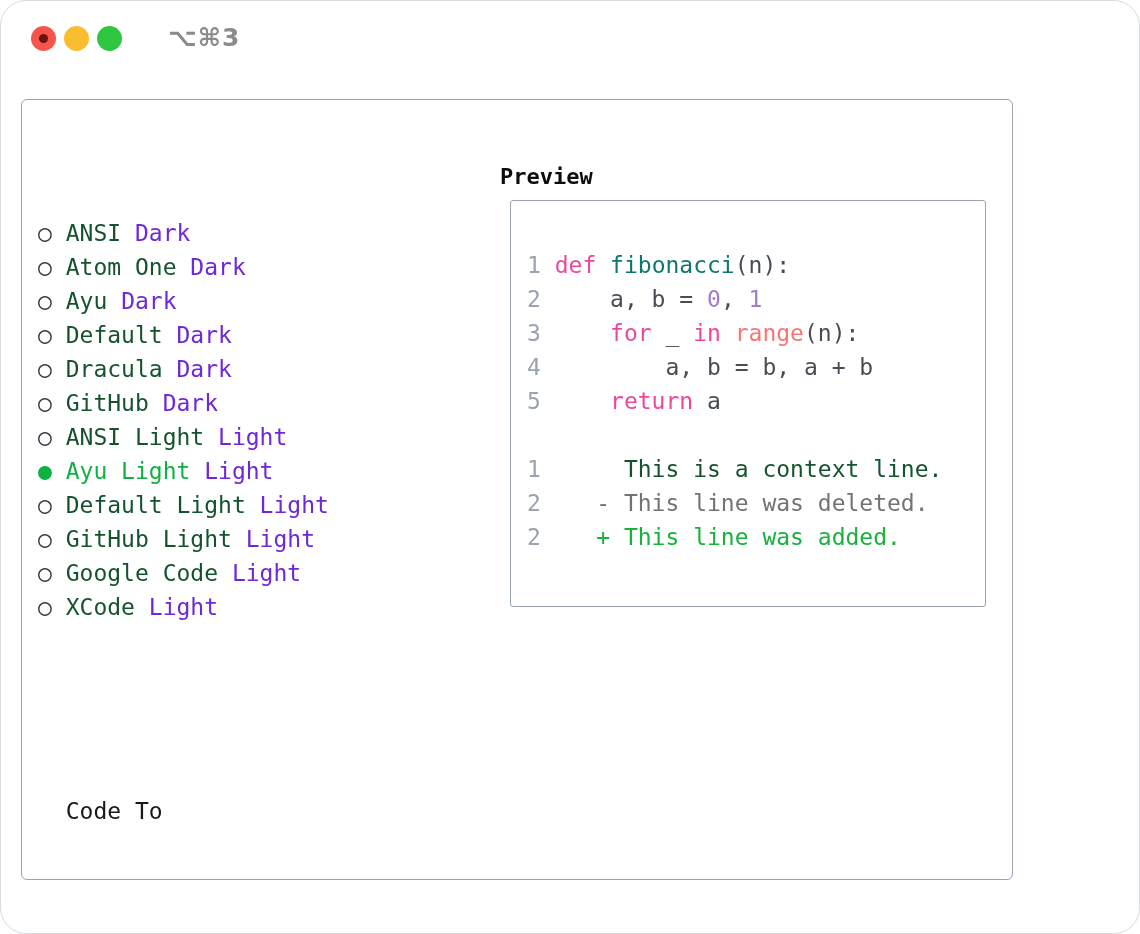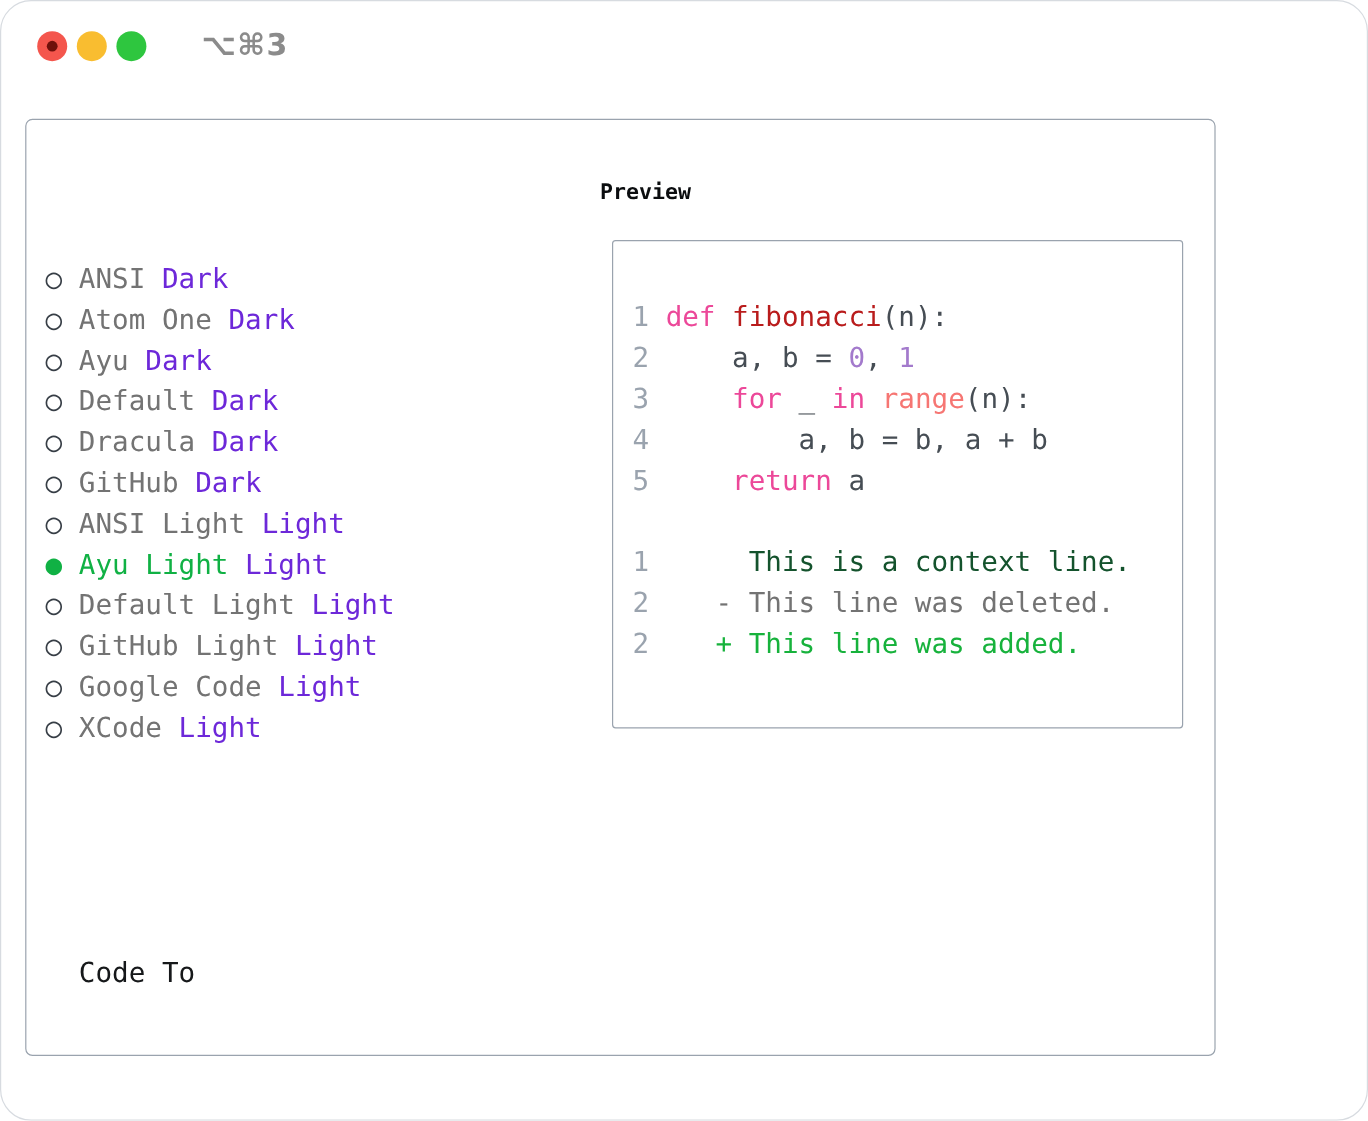--- a/index.html
+++ b/index.html
@@ -18,35 +18,35 @@
   .light-green{background:#2ec63f;}
   .shortcut{position:absolute;left:167px;top:22px;font-family:"DejaVu Sans",sans-serif;
     font-size:25px;font-weight:bold;color:#8b8b8b;letter-spacing:1px;}
   
   .main-box{position:absolute;left:20px;top:98px;width:992px;height:781px;box-sizing:border-box;
     border:1.5px solid #9aa3ae;border-radius:6px;}
   
   .left-col{position:absolute;left:16px;top:48px;font-size:23px;line-height:34px;white-space:pre;}
   .line{height:34px;}
   .hdr{font-weight:bold;color:#0b0d0f;}
-  .name{color:#737373;}
+  .name{color:#14532d;}
   .radio{color:#373e46;}
   .tag{color:#6d28d9;}
   .sel .radio,.sel .name,.sel .label{color:#10b144;}
   .apply-hdr{color:#16181a;margin-left:2ch;}
   
-  .preview-hdr{position:absolute;left:478px;top:44px;font-size:18px;line-height:34px;
+  .preview-hdr{position:absolute;left:478px;top:60px;font-size:22px;line-height:34px;
     font-weight:bold;color:#0b0d0f;}
   .preview-box{position:absolute;left:488px;top:100px;width:476px;height:407px;box-sizing:border-box;
     border:1.5px solid #9aa3ae;border-radius:3px;}
   .code{position:absolute;left:16px;top:47px;font-size:23px;line-height:34px;white-space:pre;}
   .gutter{display:inline-block;width:2ch;color:#9aa3ae;}
   .tok-p{color:#464d54;}
   .tok-k{color:#ec4899;}
-  .tok-f{color:#b91c1c;}
+  .tok-f{color:#0f766e;}
   .tok-b{color:#f67673;}
   .tok-n{color:#a37acc;}
   .tok-c{color:#14532d;}
   .tok-d{color:#737373;}
   .tok-a{color:#17b23c;margin-top:40px;}
 </style>
 </head>
 <body>
 
 <div class="window">

